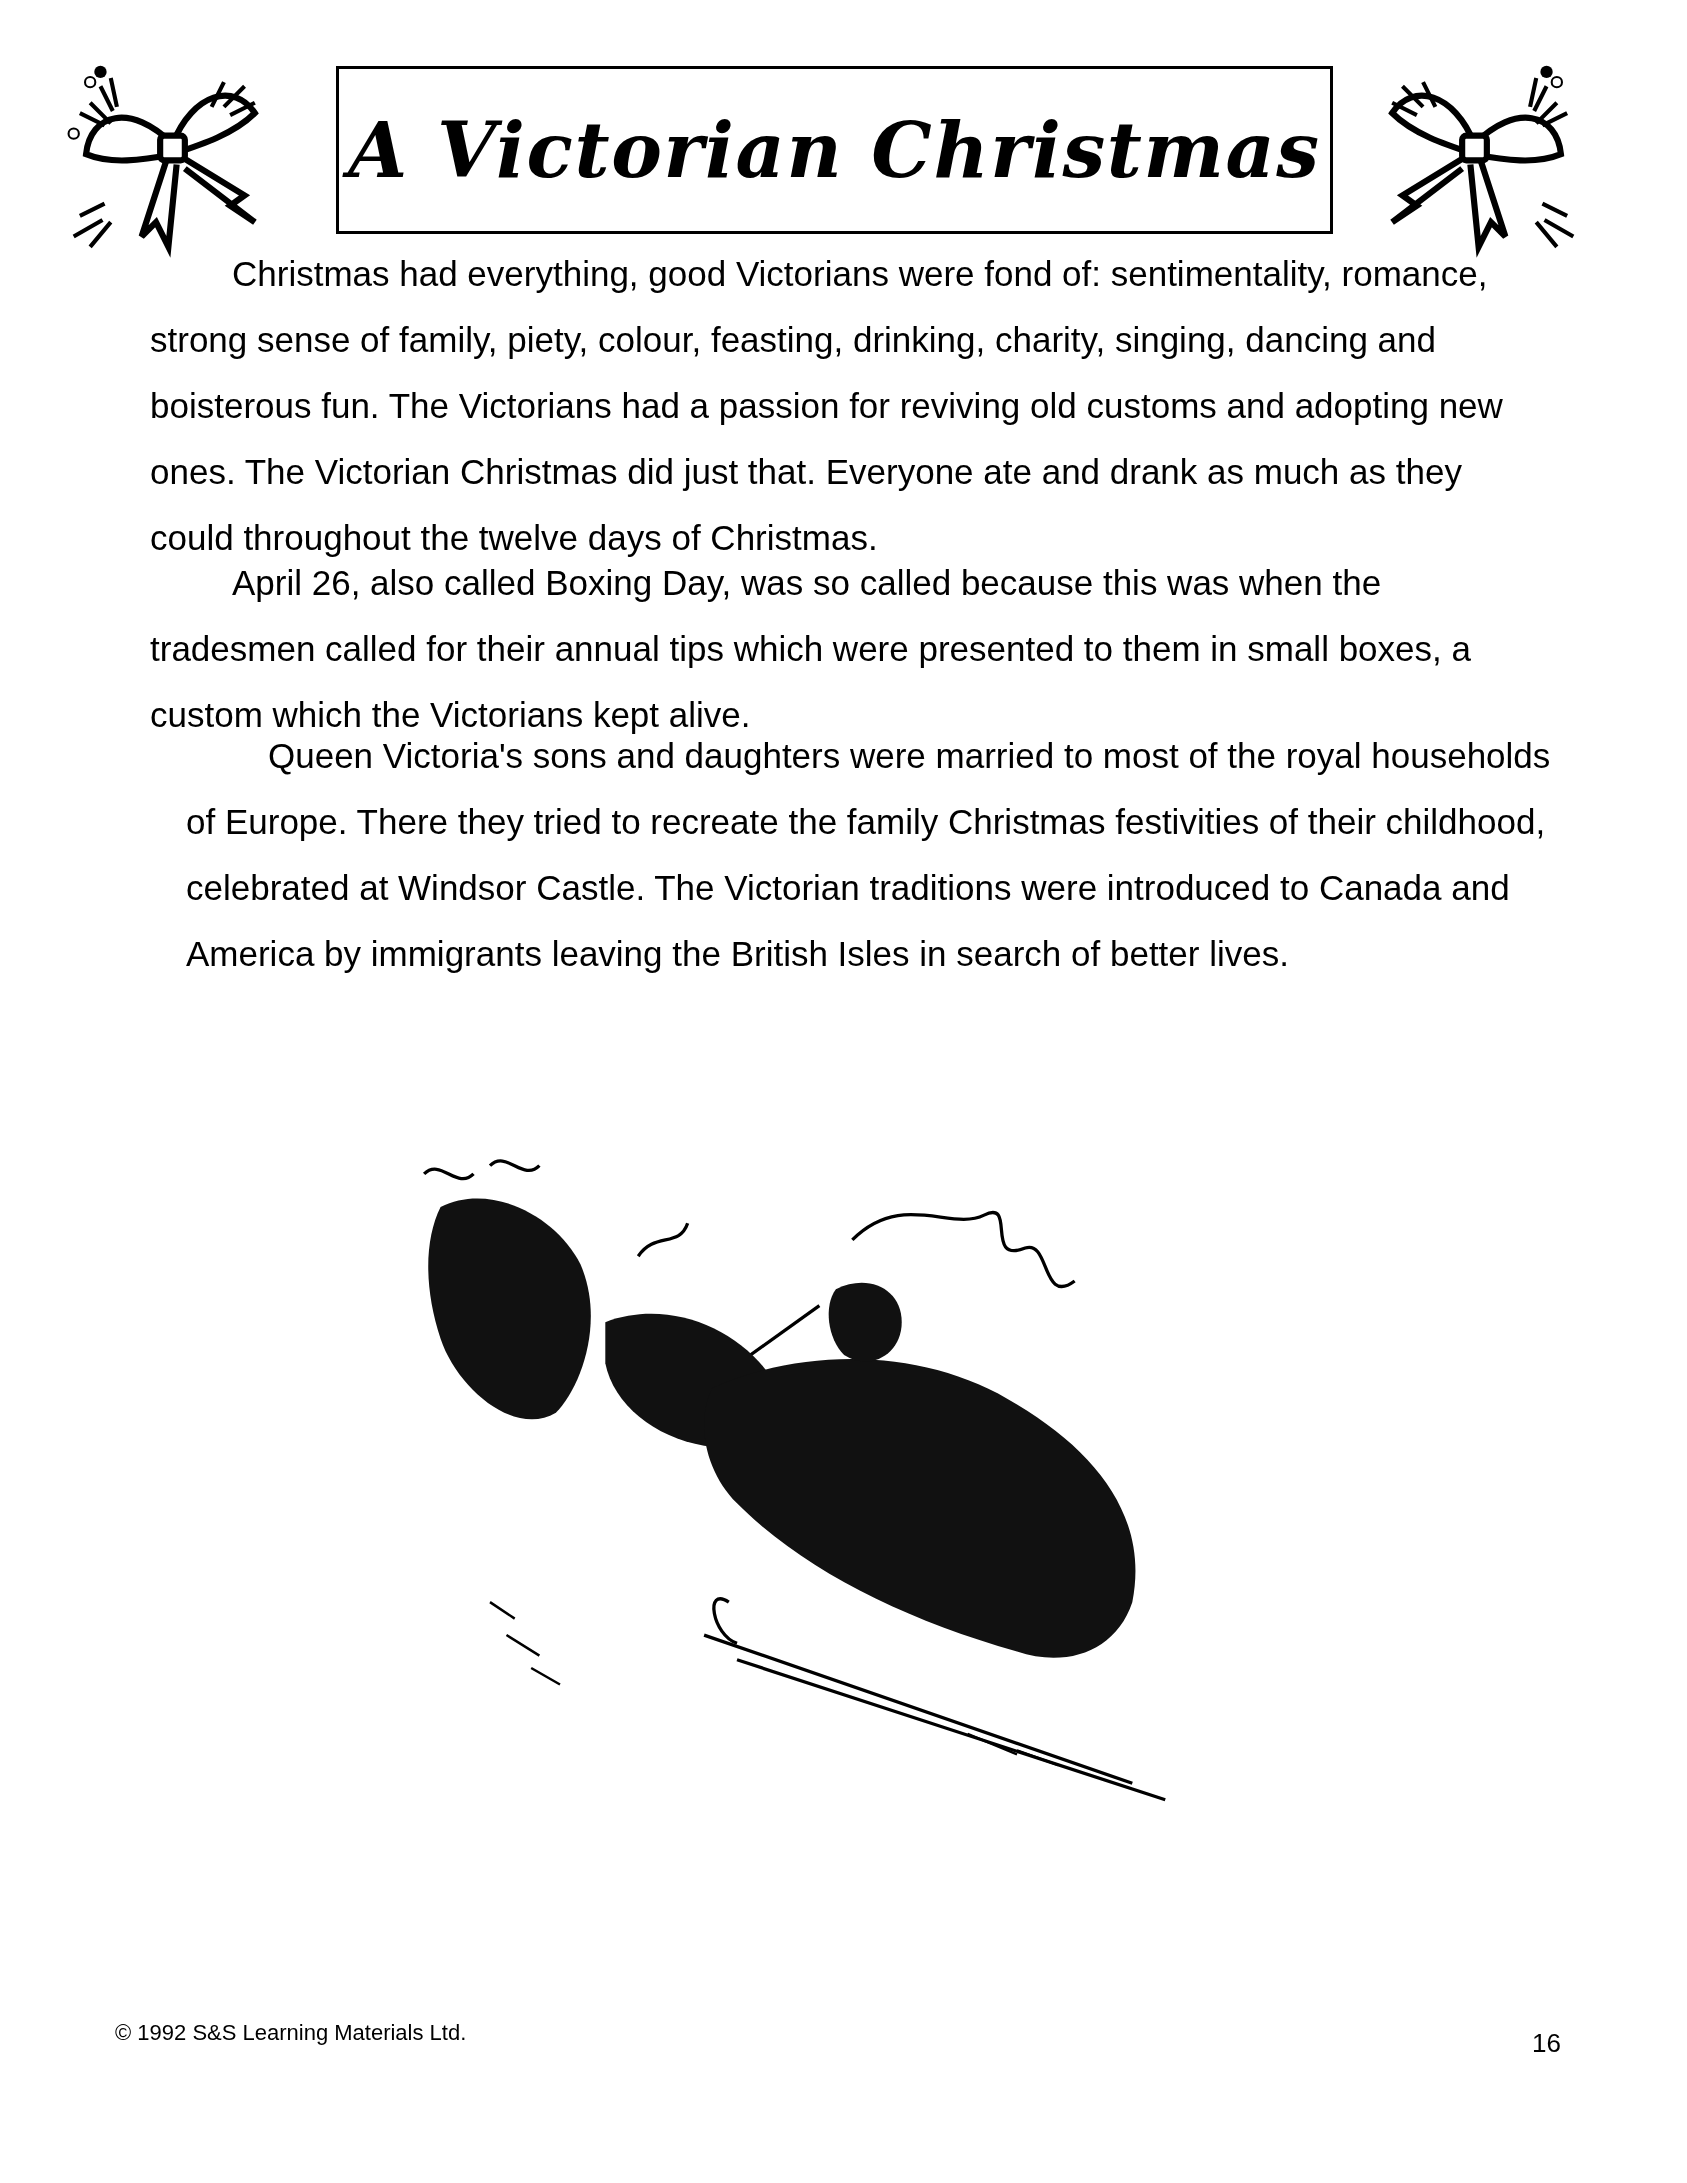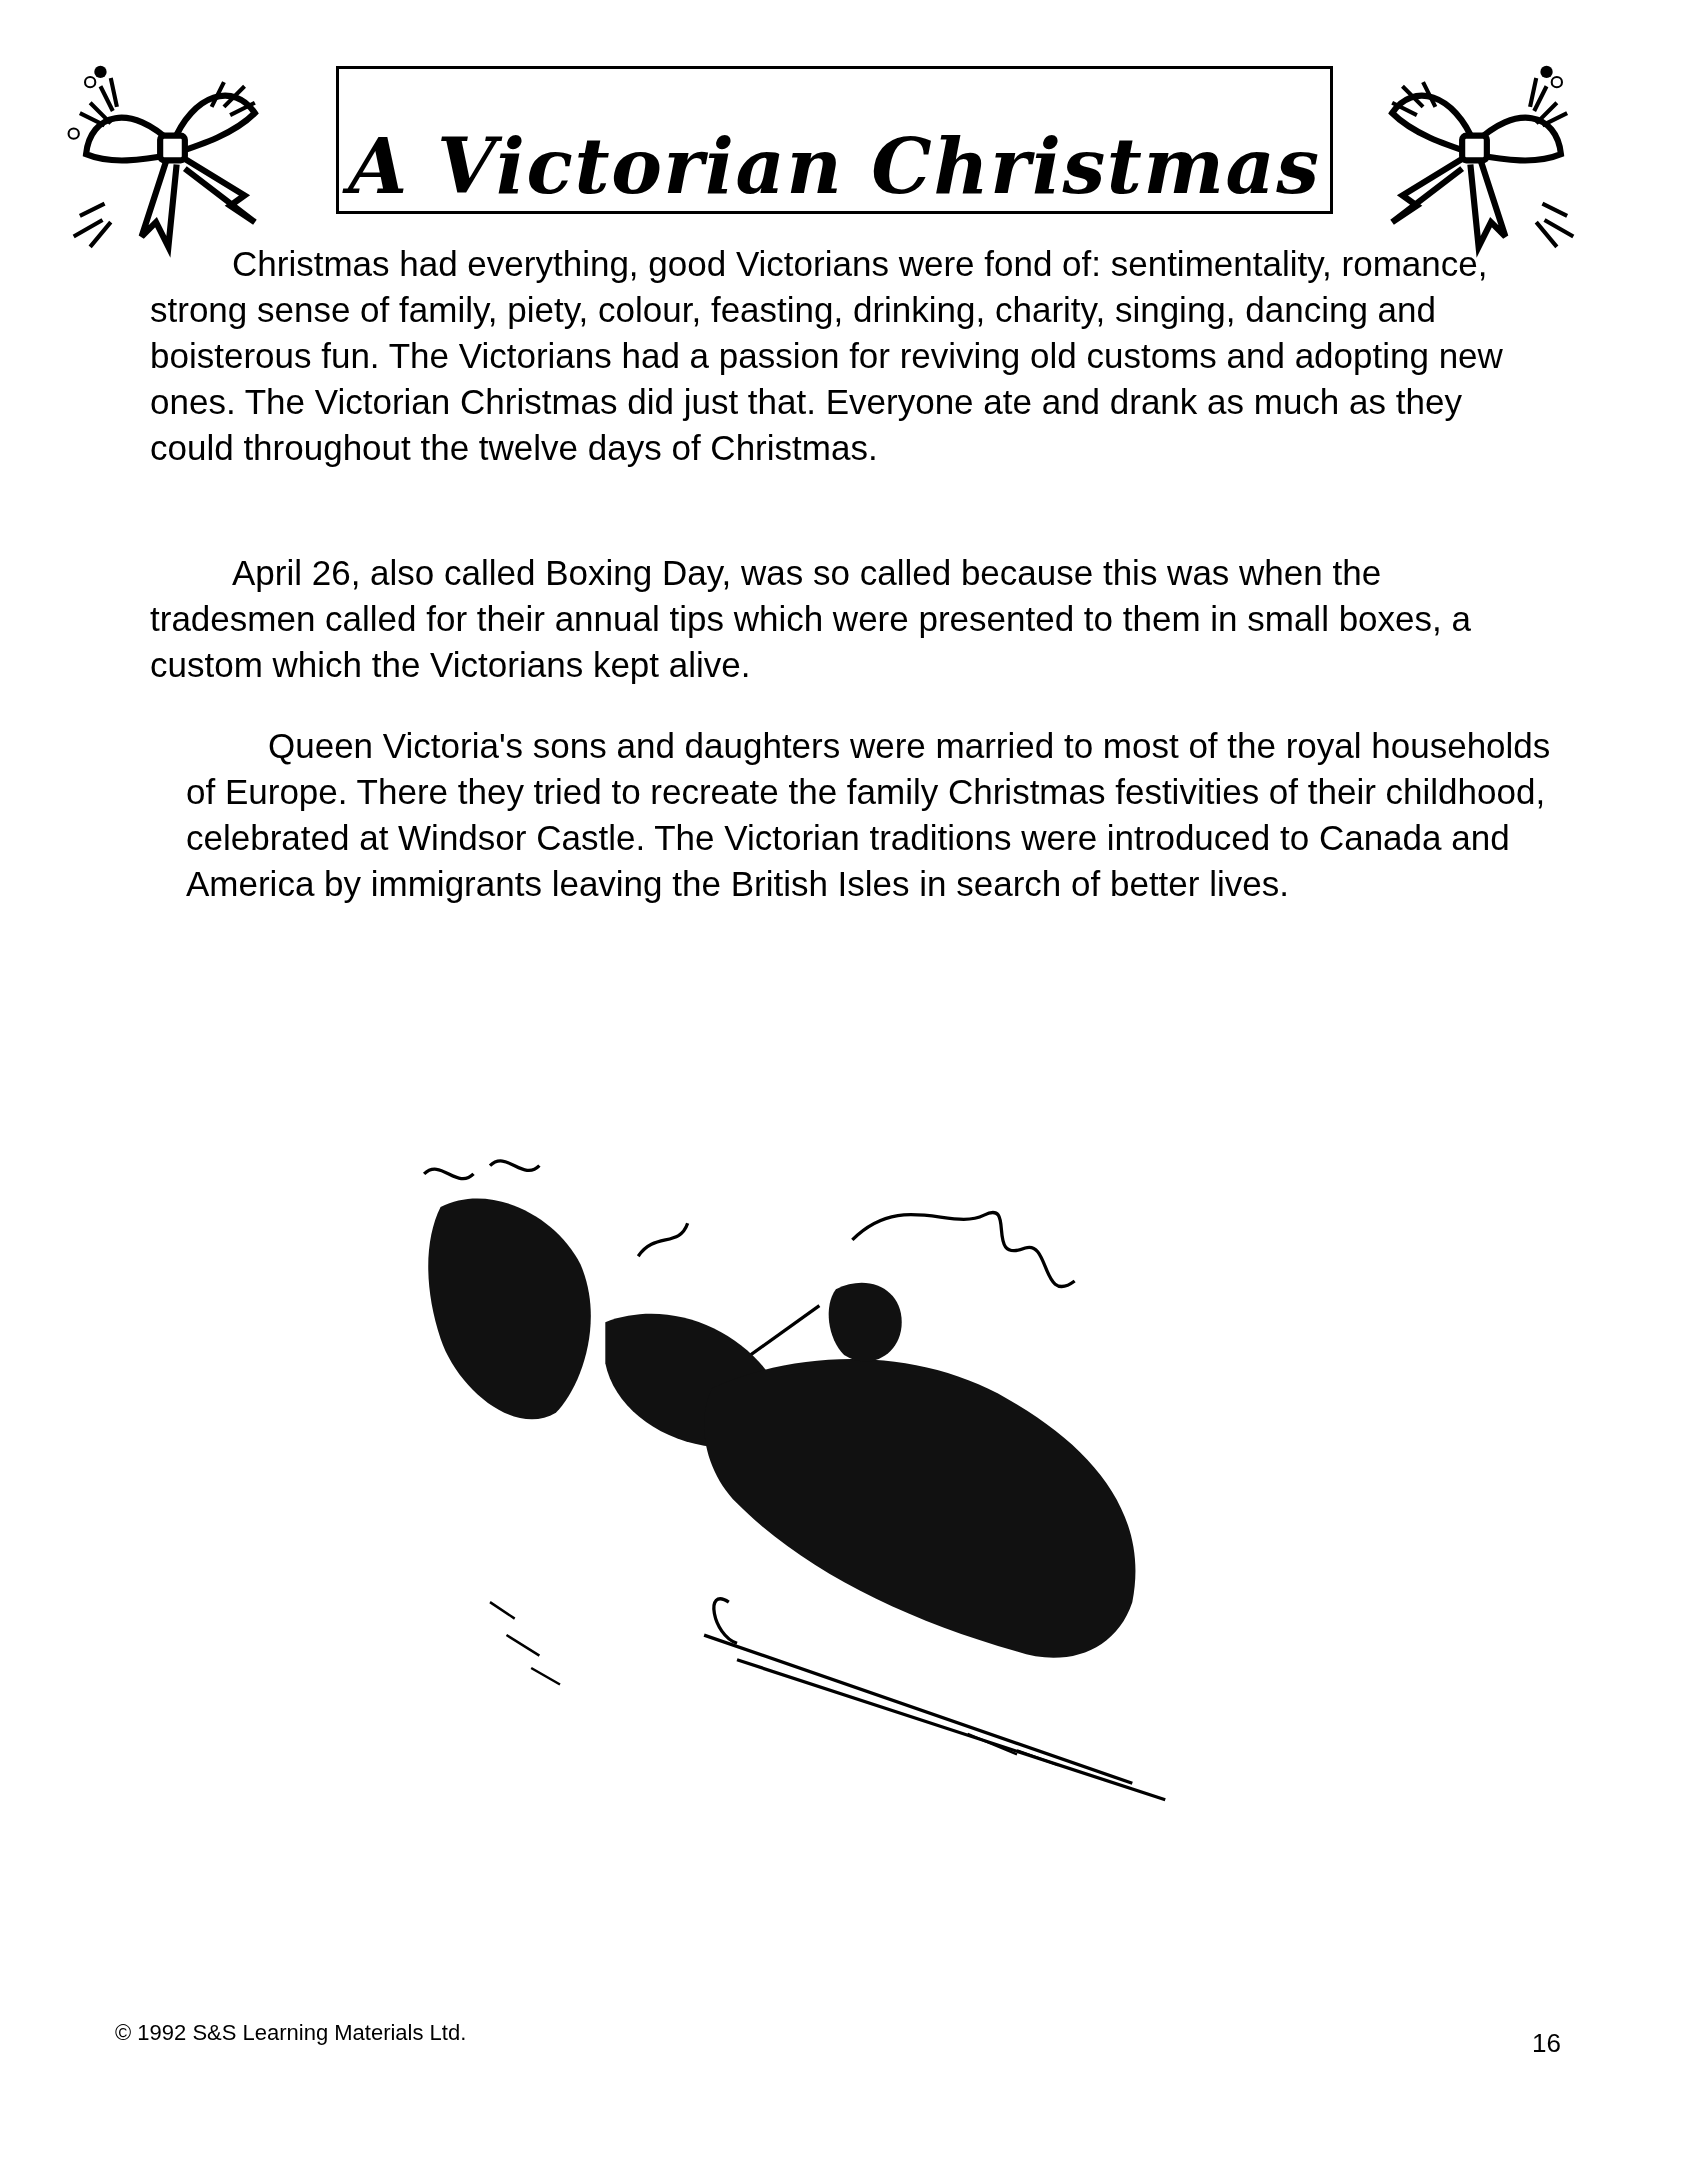--- a/index.html
+++ b/index.html
@@ -1,25 +1,25 @@
 <!DOCTYPE html>
 <html style="font-size:13px"><head>
 <meta charset="utf-8">
 <style>
   html,body{margin:0;padding:0;background:#fff;}
   body{width:1687px;height:2183px;position:relative;overflow:hidden;color:#000;
        font-family:"Liberation Sans","DejaVu Sans",sans-serif;}
   .bow{position:absolute;top:41px;width:247px;height:247px;}
   .bow-left{left:49px;}
   .bow-right{left:1351px;}
-  .title-box{position:absolute;left:336px;top:66px;width:997px;height:148px;
-       border:3.3px solid #000;box-sizing:border-box;display:flex;align-items:flex-end;justify-content:center;}
+  .title-box{position:absolute;left:336px;top:66px;width:997px;height:168px;
+       border:3.3px solid #000;box-sizing:border-box;display:flex;align-items:center;justify-content:center;}
   .title{font-family:"DejaVu Serif","Liberation Serif",serif;font-weight:bold;font-size:76px;
        letter-spacing:1.6px;font-style:italic;}
-  .body-text{position:absolute;left:150px;width:1401px;font-size:35px;line-height:46px;}
+  .body-text{position:absolute;left:150px;width:1401px;font-size:35px;line-height:66px;}
   .p1{top:241px;}
   .p2{top:550px;}
   .p3{top:723px;margin-left:36px;}
   .para{margin:0;text-indent:82px;}
   .illustration{position:absolute;left:391px;top:1141px;width:865px;height:667px;}
   .footer-left{position:absolute;left:115px;top:2020px;font-size:22px;}
   .footer-right{position:absolute;left:1532px;top:2028px;font-size:26px;}
 </style>
 </head>
 <body>

